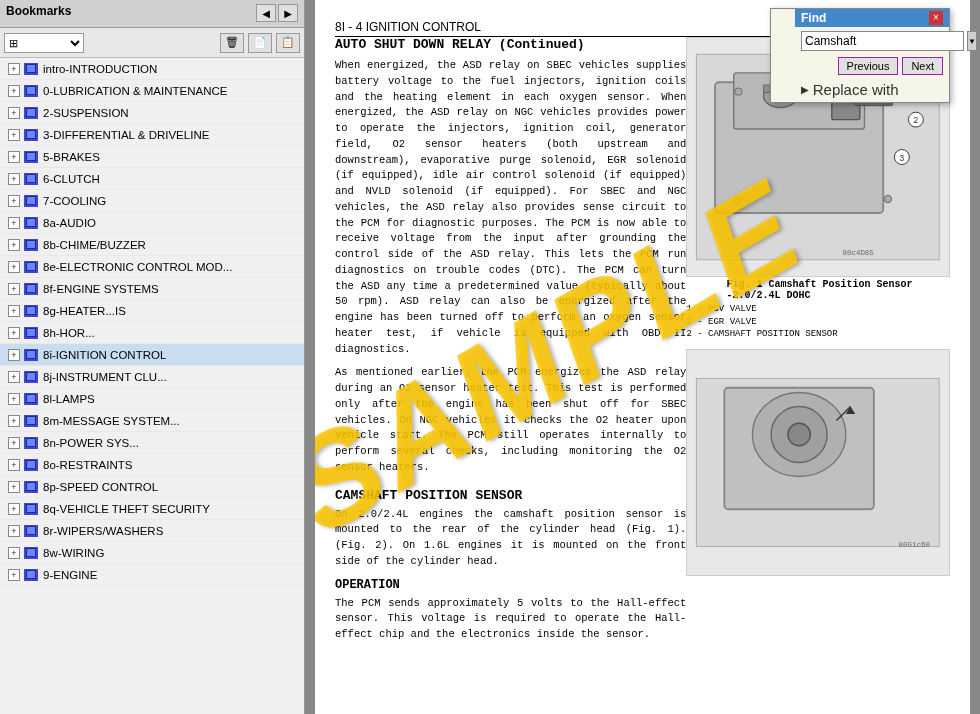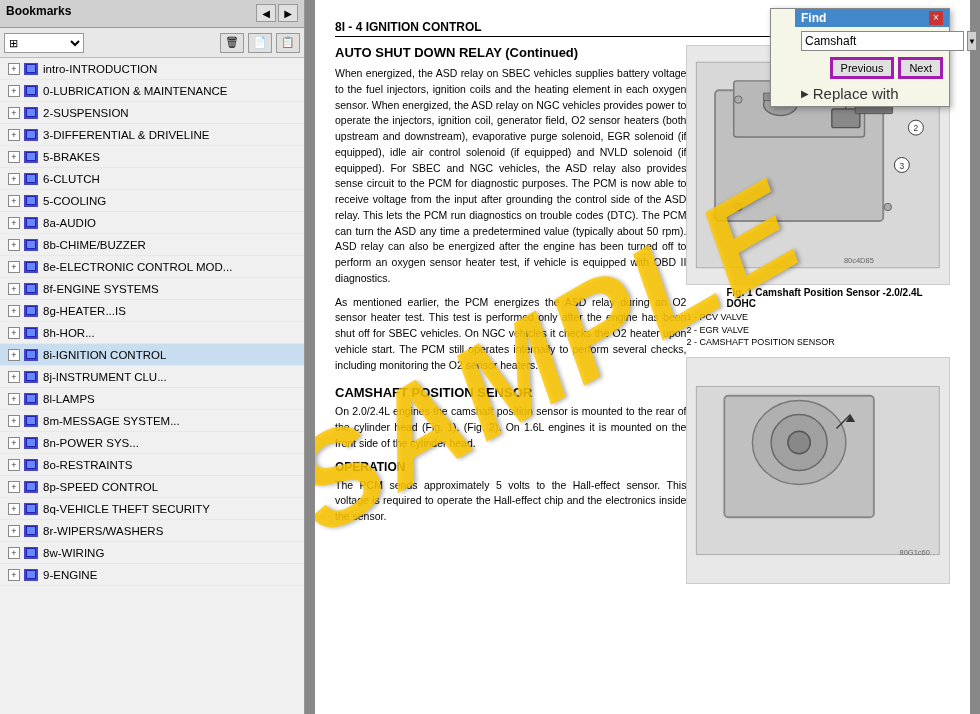--- a/index.html
+++ b/index.html
@@ -218,21 +218,21 @@
     #find-nav-row {
       padding: 2px 6px 4px;
       display: flex;
       gap: 4px;
       justify-content: flex-end;
     }
 
     .find-nav-btn {
       padding: 2px 8px;
       background: #e0e0e0;
-      border: 3px solid #a21caf;
+      border: 1px solid #a21caf;
       cursor: pointer;
       font-size: 11px;
     }
 
     #find-replace-row {
       padding: 2px 6px 4px;
       display: flex;
       align-items: center;
       gap: 4px;
     }
@@ -271,23 +271,22 @@
 
     #page-content {
       padding: 20px 20px 20px 20px;
       height: 100%;
       overflow: hidden;
       position: relative;
     }
 
     .page-section-header {
       font-size: 12px;
-      font-weight: bold;
+      font-weight: normal;
       border-bottom: 1px solid #000;
-      margin-bottom: 8px;
       padding-bottom: 2px;
       display: flex;
       justify-content: space-between;
     }
 
     .section-title-left {
       font-size: 12px;
     }
 
     .section-title-right {
@@ -311,20 +310,21 @@
       font-size: 12px;
       font-weight: bold;
       margin: 8px 0 4px;
     }
 
     
     #doc-columns {
       display: flex;
       height: calc(100% - 40px);
       overflow: hidden;
+      font-family: Liberation Mono, monospace;
     }
 
     #doc-left {
       flex: 1.2;
       overflow: hidden;
     }
 
     #doc-right {
       flex: 0.9;
       overflow: hidden;
@@ -440,21 +440,21 @@
         <div class="book-icon">
           <div class="book-icon-inner"></div>
         </div>
         <span class="bookmark-label">6-CLUTCH</span>
       </div>
       <div class="bookmark-item">
         <div class="expand-icon">+</div>
         <div class="book-icon">
           <div class="book-icon-inner"></div>
         </div>
-        <span class="bookmark-label">5-COOLING</span>
+        <span class="bookmark-label">7-COOLING</span>
       </div>
       <div class="bookmark-item">
         <div class="expand-icon">+</div>
         <div class="book-icon">
           <div class="book-icon-inner"></div>
         </div>
         <span class="bookmark-label">8a-AUDIO</span>
       </div>
       <div class="bookmark-item">
         <div class="expand-icon">+</div>

